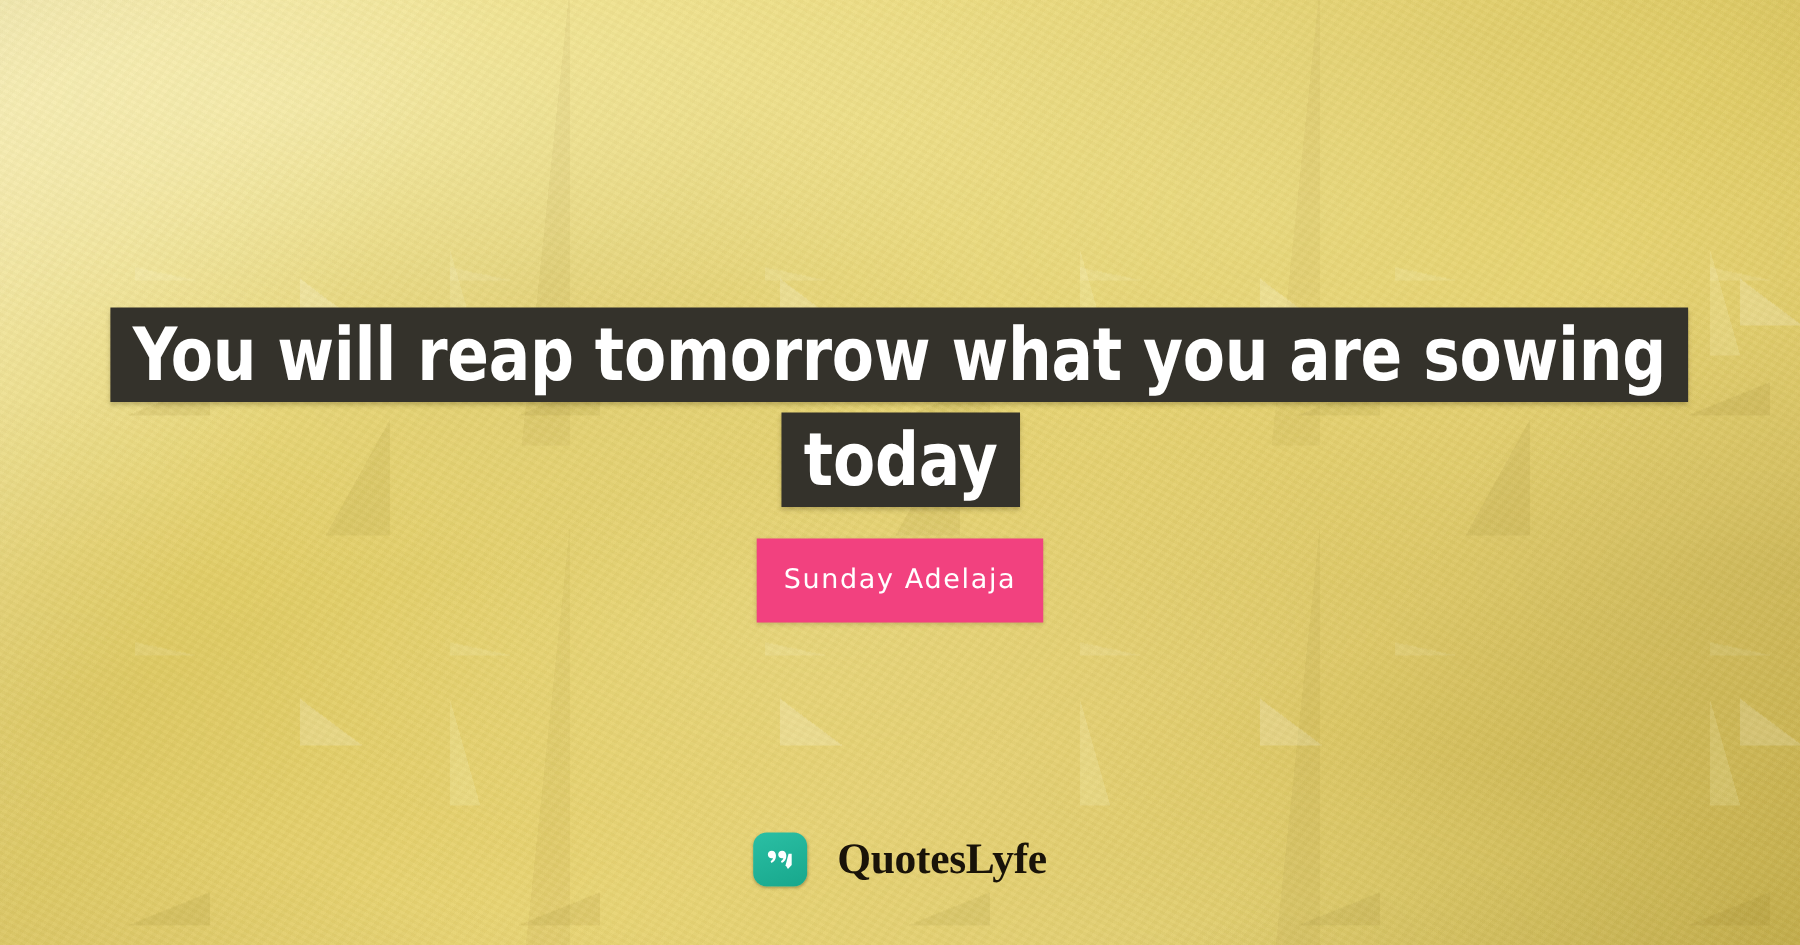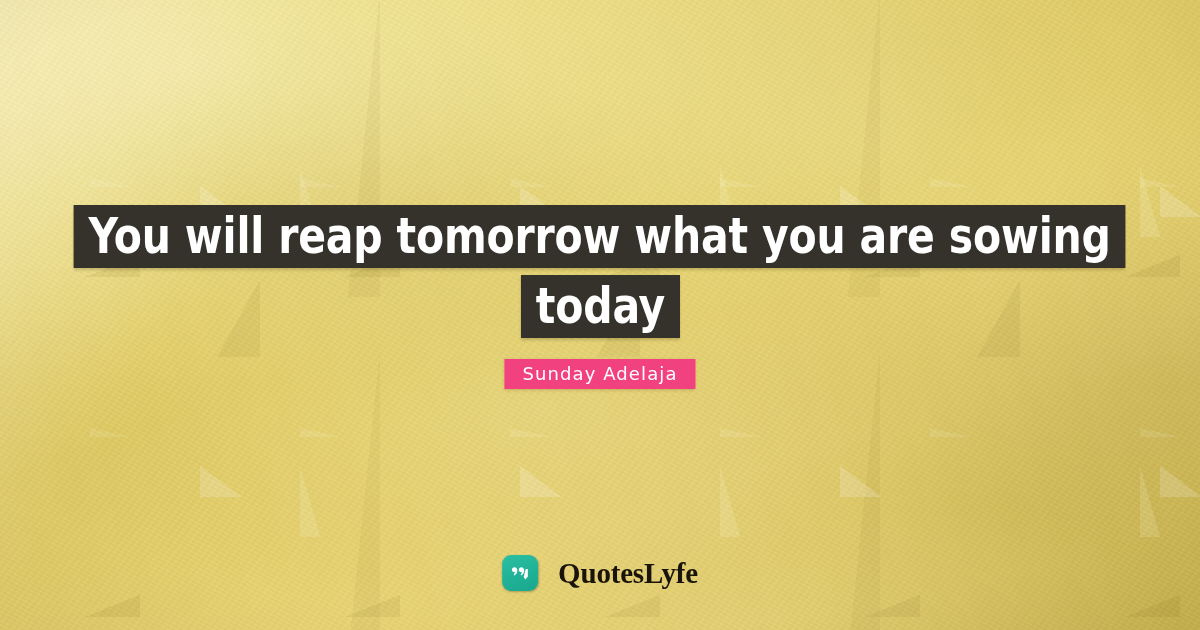--- a/index.html
+++ b/index.html
@@ -130,21 +130,21 @@
     left: 50%;
     transform: translateX(-50%);
     background-color: #f2417f;
     color: #ffffff;
     font-family: "DejaVu Sans", "Liberation Sans", sans-serif;
     font-size: 18px;
     font-weight: normal;
     letter-spacing: 1.1px;
     line-height: 30px;
     height: 30px;
-    padding: 0 18px;
+    padding: 13px 18px;
     white-space: nowrap;
     box-shadow: 0 1px 3px rgba(60,48,10,0.22);
   }
 
   
   .logo {
     position: absolute;
     top: 555px;
     left: 50%;
     transform: translateX(-50%);

